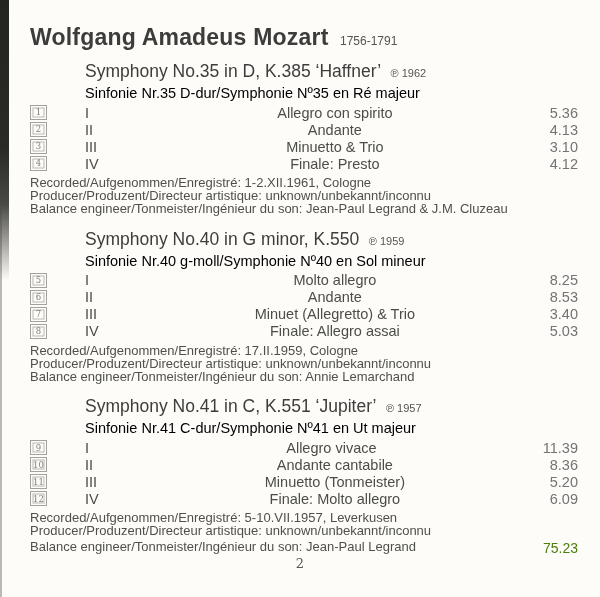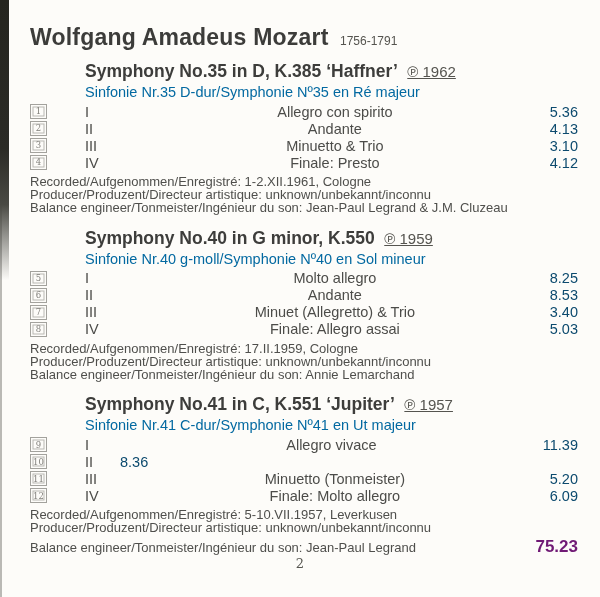--- a/index.html
+++ b/index.html
@@ -25,46 +25,46 @@
     padding:24px 22px 0 30px;
   }
   .title-row { margin:0 0 9px 0; white-space:nowrap; }
   .composer {
     font-size:23px; font-weight:bold; color:#3c3c3a; letter-spacing:0.2px;
   }
   .dates { font-size:12px; color:#55544f; margin-left:7px; }
 
   .section { margin-bottom:12px; }
   .sym-head { margin-left:55px; white-space:nowrap; line-height:22px; }
-  .sym-title { font-size:17.5px; font-weight:bold; color:#3d3d3b; }
-  .phono { font-size:15px; color:#55544f; margin-left:5px;text-decoration:underline; }
-  .sym-sub { margin-left:55px; font-size:14.5px; color:#0369a1; line-height:18px; margin-bottom:2px; }
+  .sym-title { font-size:17.5px; font-weight:normal; color:#3d3d3b; }
+  .phono { font-size:11px; color:#55544f; margin-left:5px; }
+  .sym-sub { margin-left:55px; font-size:14.5px; color:#000000; line-height:18px; margin-bottom:2px; }
 
   .track {
     display:flex; align-items:center;
     height:17px; font-size:14.5px; color:#4c4c49;
   }
   .tbox {
     width:15px; height:13px; flex:0 0 15px;
     border:1px solid #a3a29d;
     box-shadow:inset 0 0 0 1.5px #fdfcf9, inset 0 0 0 2.5px #b9b8b3;
     display:flex; align-items:center; justify-content:center;
     margin-right:38px;
   }
   .tnum { font-size:8.5px; color:#807f7a; font-family:"DejaVu Serif", serif; line-height:1; }
   .roman { flex:0 0 35px; }
   .ttitle { flex:1 1 auto;text-align:center; }
-  .tdur { flex:0 0 auto; color:#0c4a6e; }
+  .tdur { flex:0 0 auto; color:#737373; }
 
   .credits { margin-top:5px; }
   .credit { font-size:13px; line-height:12.9px; color:#4f4f4c; }
   .credit-row { display:flex; align-items:flex-end; }
   .credit-row .credit { flex:1 1 auto; }
   .total {
-    flex:0 0 auto; font-size:17px; font-weight:bold; color:#701a75;
+    flex:0 0 auto; font-size:14px; font-weight:normal; color:#4d7c0f;
     position:relative; top:2px;
   }
   .s40 { margin-top:12px; }
   .s41 { margin-top:9px; }
 
   .page-number {
     position:absolute; left:0; top:556px; width:100%;
     text-align:center; font-size:13px; color:#55554f;
     font-family:"DejaVu Serif", serif;
   }
@@ -190,20 +190,21 @@
           </span>
         <span class="roman">I</span>
         <span class="ttitle">Allegro vivace</span>
         <span class="tdur">11.39</span>
       </div>
       <div class="track">
         <span class="tbox">
             <span class="tnum">10</span>
           </span>
         <span class="roman">II</span>
+        <span class="ttitle">Andante cantabile</span>
         <span class="tdur">8.36</span>
       </div>
       <div class="track">
         <span class="tbox">
             <span class="tnum">11</span>
           </span>
         <span class="roman">III</span>
         <span class="ttitle">Minuetto (Tonmeister)</span>
         <span class="tdur">5.20</span>
       </div>

